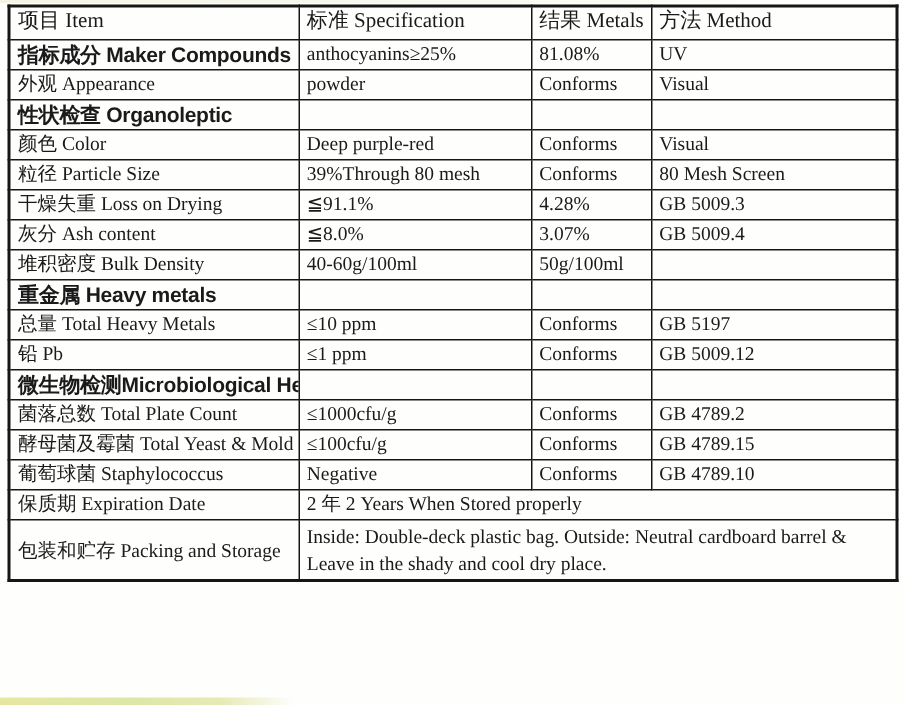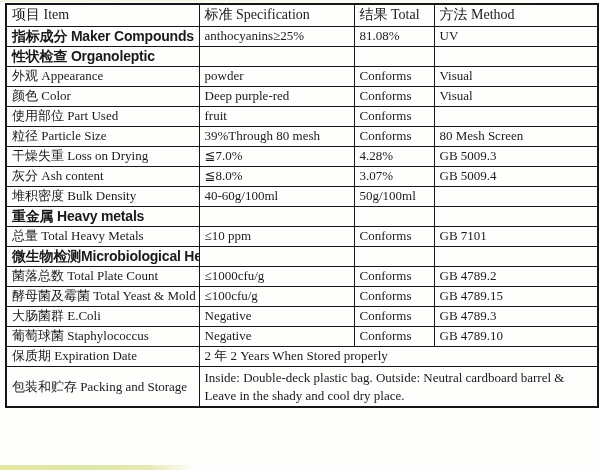--- a/index.html
+++ b/index.html
@@ -77,64 +77,58 @@
   <colgroup>
     <col style="width:193px">
     <col style="width:155px">
     <col style="width:80px">
     <col style="width:164px">
   </colgroup>
   <thead>
     <tr>
       <th>项目 Item</th>
       <th>标准 Specification</th>
-      <th>结果 Total</th>
+      <th>结果 Metals</th>
       <th>方法 Method</th>
     </tr>
   </thead>
   <tbody>
       <tr>
         <td class="b">指标成分 Maker Compounds</td>
         <td>anthocyanins≥25%</td>
         <td>81.08%</td>
         <td>UV</td>
       </tr>
       <tr>
+        <td>外观 Appearance</td>
+        <td>powder</td>
+        <td>Conforms</td>
+        <td>Visual</td>
+      </tr>
+      <tr>
         <td class="b">性状检查 Organoleptic</td>
         <td></td>
         <td></td>
         <td></td>
       </tr>
       <tr>
-        <td>外观 Appearance</td>
-        <td>powder</td>
-        <td>Conforms</td>
-        <td>Visual</td>
-      </tr>
-      <tr>
         <td>颜色 Color</td>
         <td>Deep purple-red</td>
         <td>Conforms</td>
         <td>Visual</td>
-      </tr>
-      <tr>
-        <td>使用部位  Part Used</td>
-        <td>fruit</td>
-        <td>Conforms</td>
-        <td></td>
       </tr>
       <tr>
         <td>粒径 Particle Size</td>
         <td>39%Through 80 mesh</td>
         <td>Conforms</td>
         <td>80 Mesh Screen</td>
       </tr>
       <tr>
         <td>干燥失重 Loss on Drying</td>
-        <td>≦7.0%</td>
+        <td>≦91.1%</td>
         <td>4.28%</td>
         <td>GB 5009.3</td>
       </tr>
       <tr>
         <td>灰分 Ash content</td>
         <td>≦8.0%</td>
         <td>3.07%</td>
         <td>GB 5009.4</td>
       </tr>
       <tr>
@@ -146,45 +140,45 @@
       <tr>
         <td class="b">重金属 Heavy metals</td>
         <td></td>
         <td></td>
         <td></td>
       </tr>
       <tr>
         <td>总量 Total Heavy Metals</td>
         <td>≤10 ppm</td>
         <td>Conforms</td>
-        <td>GB 7101</td>
+        <td>GB 5197</td>
+      </tr>
+      <tr>
+        <td>铅 Pb</td>
+        <td>≤1 ppm</td>
+        <td>Conforms</td>
+        <td>GB 5009.12</td>
       </tr>
       <tr>
         <td class="b">微生物检测Microbiological Heavy</td>
         <td></td>
         <td></td>
         <td></td>
       </tr>
       <tr>
         <td>菌落总数 Total Plate Count</td>
         <td>≤1000cfu/g</td>
         <td>Conforms</td>
         <td>GB 4789.2</td>
       </tr>
       <tr>
         <td>酵母菌及霉菌 Total Yeast &amp; Mold</td>
         <td>≤100cfu/g</td>
         <td>Conforms</td>
         <td>GB 4789.15</td>
-      </tr>
-      <tr>
-        <td>大肠菌群 E.Coli</td>
-        <td>Negative</td>
-        <td>Conforms</td>
-        <td>GB 4789.3</td>
       </tr>
       <tr>
         <td>葡萄球菌 Staphylococcus</td>
         <td>Negative</td>
         <td>Conforms</td>
         <td>GB 4789.10</td>
       </tr>
       <tr>
         <td>保质期 Expiration Date</td>
         <td colspan="3">2 年 2 Years When Stored properly</td>

